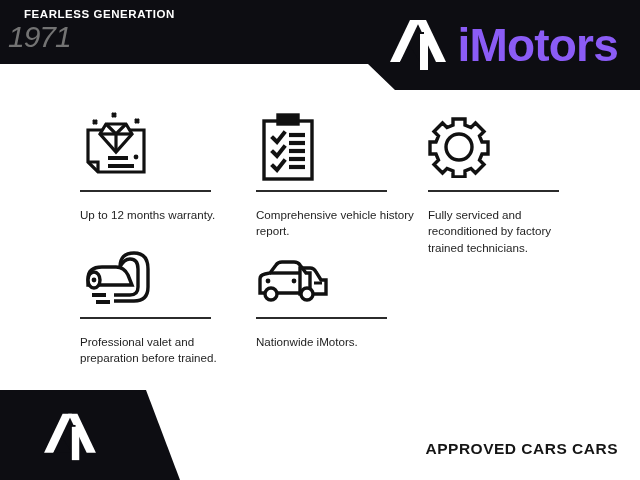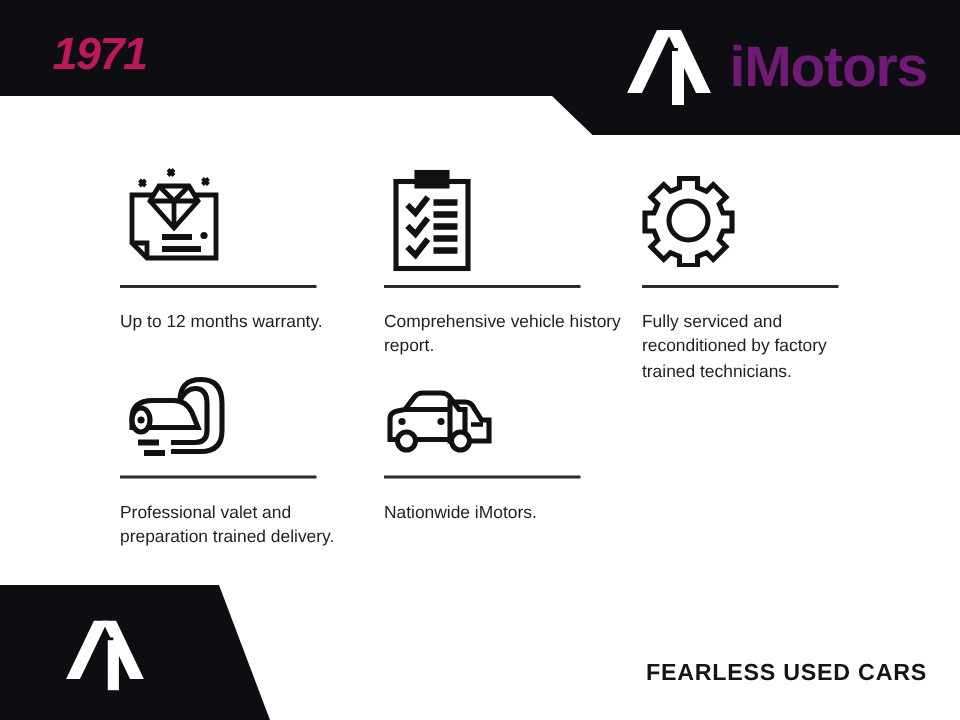--- a/index.html
+++ b/index.html
@@ -16,30 +16,30 @@
   
   .header { position:absolute; left:0; top:0; width:640px; height:90px; }
   .header-bg { position:absolute; inset:0; }
 
   .hdr-tagline {
     position:absolute; left:24px; top:9px;
     font-size:11.5px; font-weight:bold; letter-spacing:0.55px;
     color:#ffffff; line-height:1;
   }
   .hdr-year {
-    position:absolute; left:35px; top:22px;
-    font-size:30px; font-weight:bold; font-style:italic;
-    letter-spacing:-1px; color:#be185d; line-height:1;
+    position:absolute; left:8px; top:22px;
+    font-size:30px; font-weight:normal; font-style:italic;
+    letter-spacing:-1px; color:#737373; line-height:1;
   }
   .hdr-brand {
     position:absolute; right:22px; top:18px;
     display:flex; align-items:center; gap:12px;
   }
   .hdr-brand-name {
-    font-size:38px; font-weight:bold; color:#701a75;
+    font-size:46px; font-weight:bold; color:#8b5cf6;
     letter-spacing:-0.8px; line-height:1;
   }
   .logo-mark { display:block; }
 
   
   .features { position:absolute; left:0; top:90px; width:532px; height:300px; }
   .feature { position:absolute; width:175px; }
   .feature-icon { height:78px; display:flex; align-items:center; }
   .feature-rule {
     width:131px; height:2px; background:#2b2b2b; margin-top:4px; margin-bottom:15px;
@@ -68,20 +68,21 @@
 </head>
 <body>
 
 <div id="page">
 
   <div class="header">
     <svg class="header-bg" width="640" height="90" viewBox="0 0 640 90">
       <polygon points="0,0 640,0 640,90 395,90 368,64 0,64" fill="#0d0d12"></polygon>
     </svg>
 
+    <div class="hdr-tagline">FEARLESS GENERATION</div>
 
     <div class="hdr-year">1971</div>
 
     <div class="hdr-brand">
       <span>
         <svg class="logo-mark" width="56" height="54" viewBox="0 0 56 54">
           <polygon points="20,2 30,2 10,44 0,44" fill="#ffffff"></polygon>
           <polygon points="10,44 20,28 30,44 20,44" fill="#0d0d12"></polygon>
           <polygon points="26,2 36,2 56,44 46,44" fill="#ffffff"></polygon>
           <polygon points="27,14 34,14 34,40 27,40" fill="#0d0d12"></polygon>
@@ -156,21 +157,21 @@
           <path d="M8 30 q0 -12 14 -12 h14 q8 0 12 8 l4 10 h-44 q0 -3 0 -6 z" fill="#fff"></path>
           <ellipse cx="14" cy="31" rx="6" ry="8" fill="#fff"></ellipse>
           <circle cx="14" cy="31" r="2.4" fill="#111" stroke="none"></circle>
           <path d="M40 18 q0 -14 14 -14 q14 0 14 16 v18 q0 14 -14 14 h-20"></path>
           <path d="M40 18 q4 -8 10 -8 q8 0 8 10 v18 q0 8 -8 8 h-16"></path>
           <line x1="12" y1="46" x2="26" y2="46" stroke-width="4"></line>
           <line x1="16" y1="53" x2="30" y2="53" stroke-width="4"></line>
         </svg>
       </div>
       <div class="feature-rule"></div>
-      <div class="feature-text">Professional valet and preparation trained delivery.</div>
+      <div class="feature-text">Professional valet and preparation before trained.</div>
     </div>
 
     <div class="feature f5">
       <div class="feature-icon">
         <svg width="72" height="54" viewBox="0 0 72 54" fill="none" stroke="#111" stroke-width="3.4">
           <path d="M4 34 v-7 q0 -4 5 -5 l5 -1 l6 -8 q2 -3 6 -3 h12 q4 0 6 3 l6 8 h4 v20 h-50 z"></path>
           <path d="M14 21 h30"></path>
           <path d="M44 16 h10 q4 0 6 4 l5 8 h5 v14 h-26 v-26 z"></path>
           <line x1="58" y1="31" x2="66" y2="31" stroke-width="3"></line>
           <circle cx="15" cy="42" r="6" fill="#fff"></circle>
@@ -193,15 +194,15 @@
   <span class="footer-logo">
     <svg width="52" height="50" viewBox="0 0 56 54">
       <polygon points="20,2 30,2 10,44 0,44" fill="#ffffff"></polygon>
       <polygon points="10,44 20,28 30,44 20,44" fill="#0d0d12"></polygon>
       <polygon points="26,2 36,2 56,44 46,44" fill="#ffffff"></polygon>
       <polygon points="27,14 34,14 34,40 27,40" fill="#0d0d12"></polygon>
       <polygon points="30,16 38,16 38,52 30,52" fill="#ffffff"></polygon>
     </svg>
   </span>
 
-  <div class="footer-caption">FEARLESS USED CARS</div>
+  <div class="footer-caption">APPROVED CARS CARS</div>
 
 </div>
 
 </body></html>

